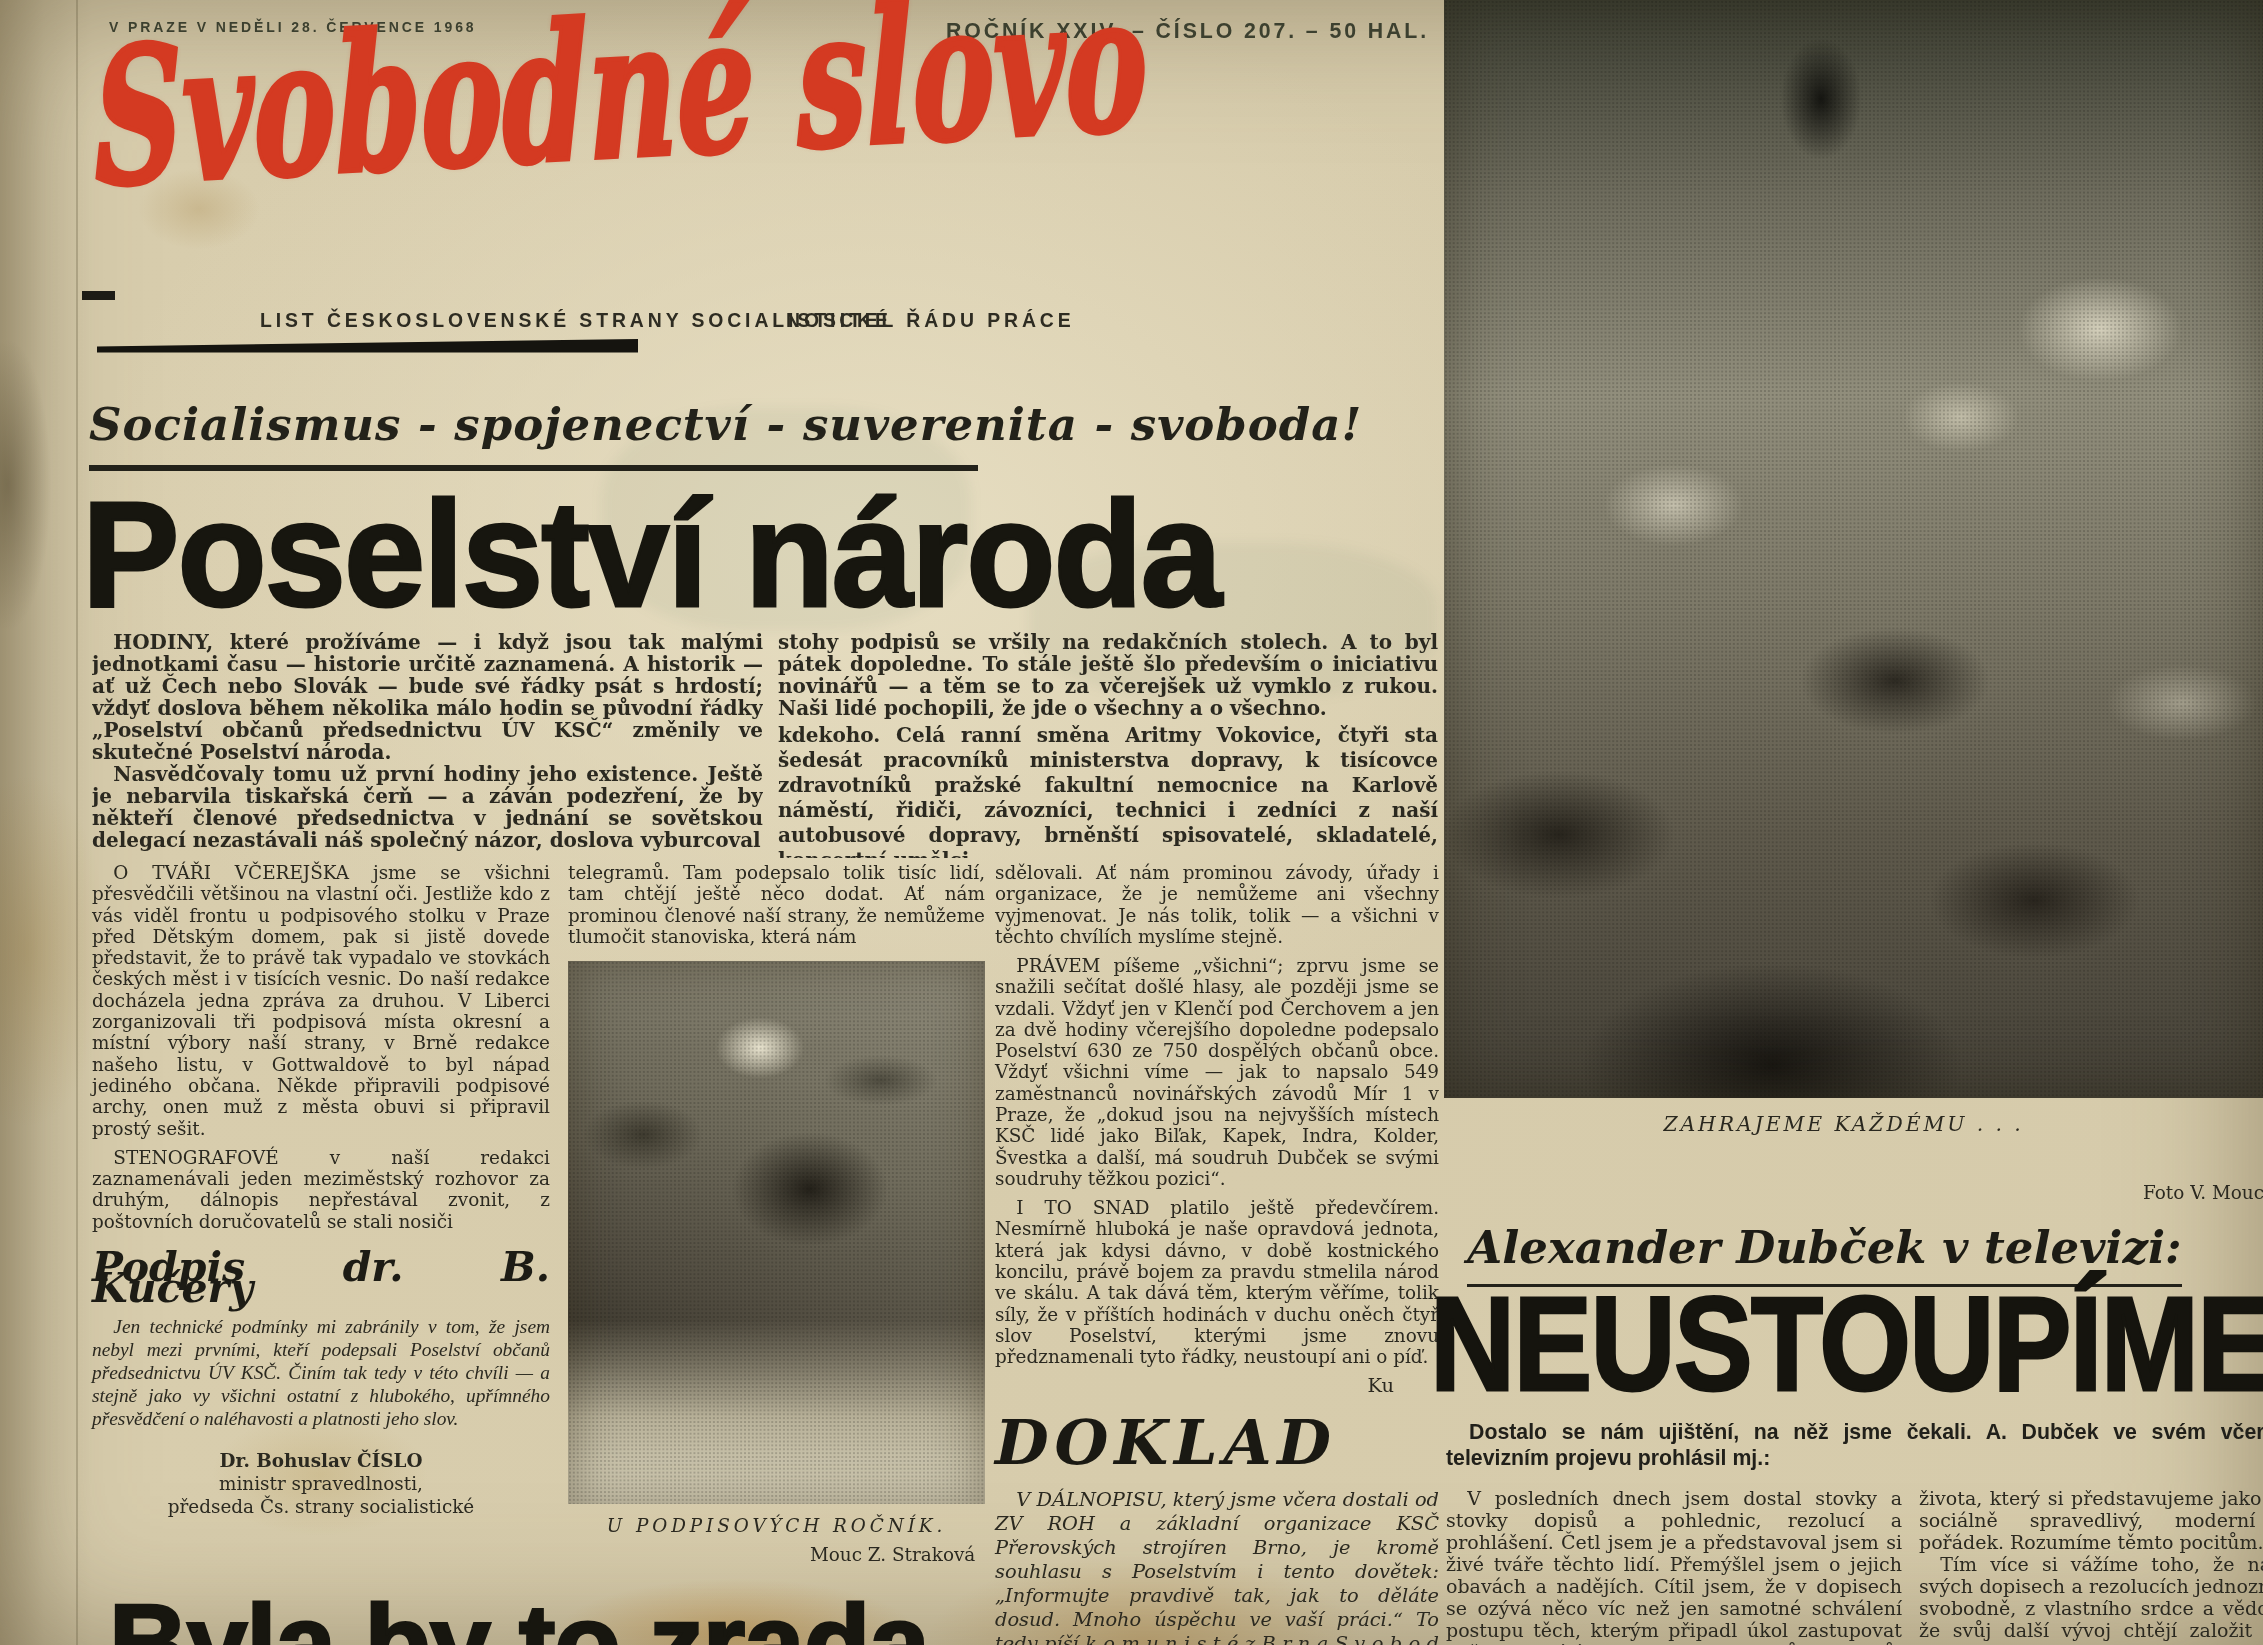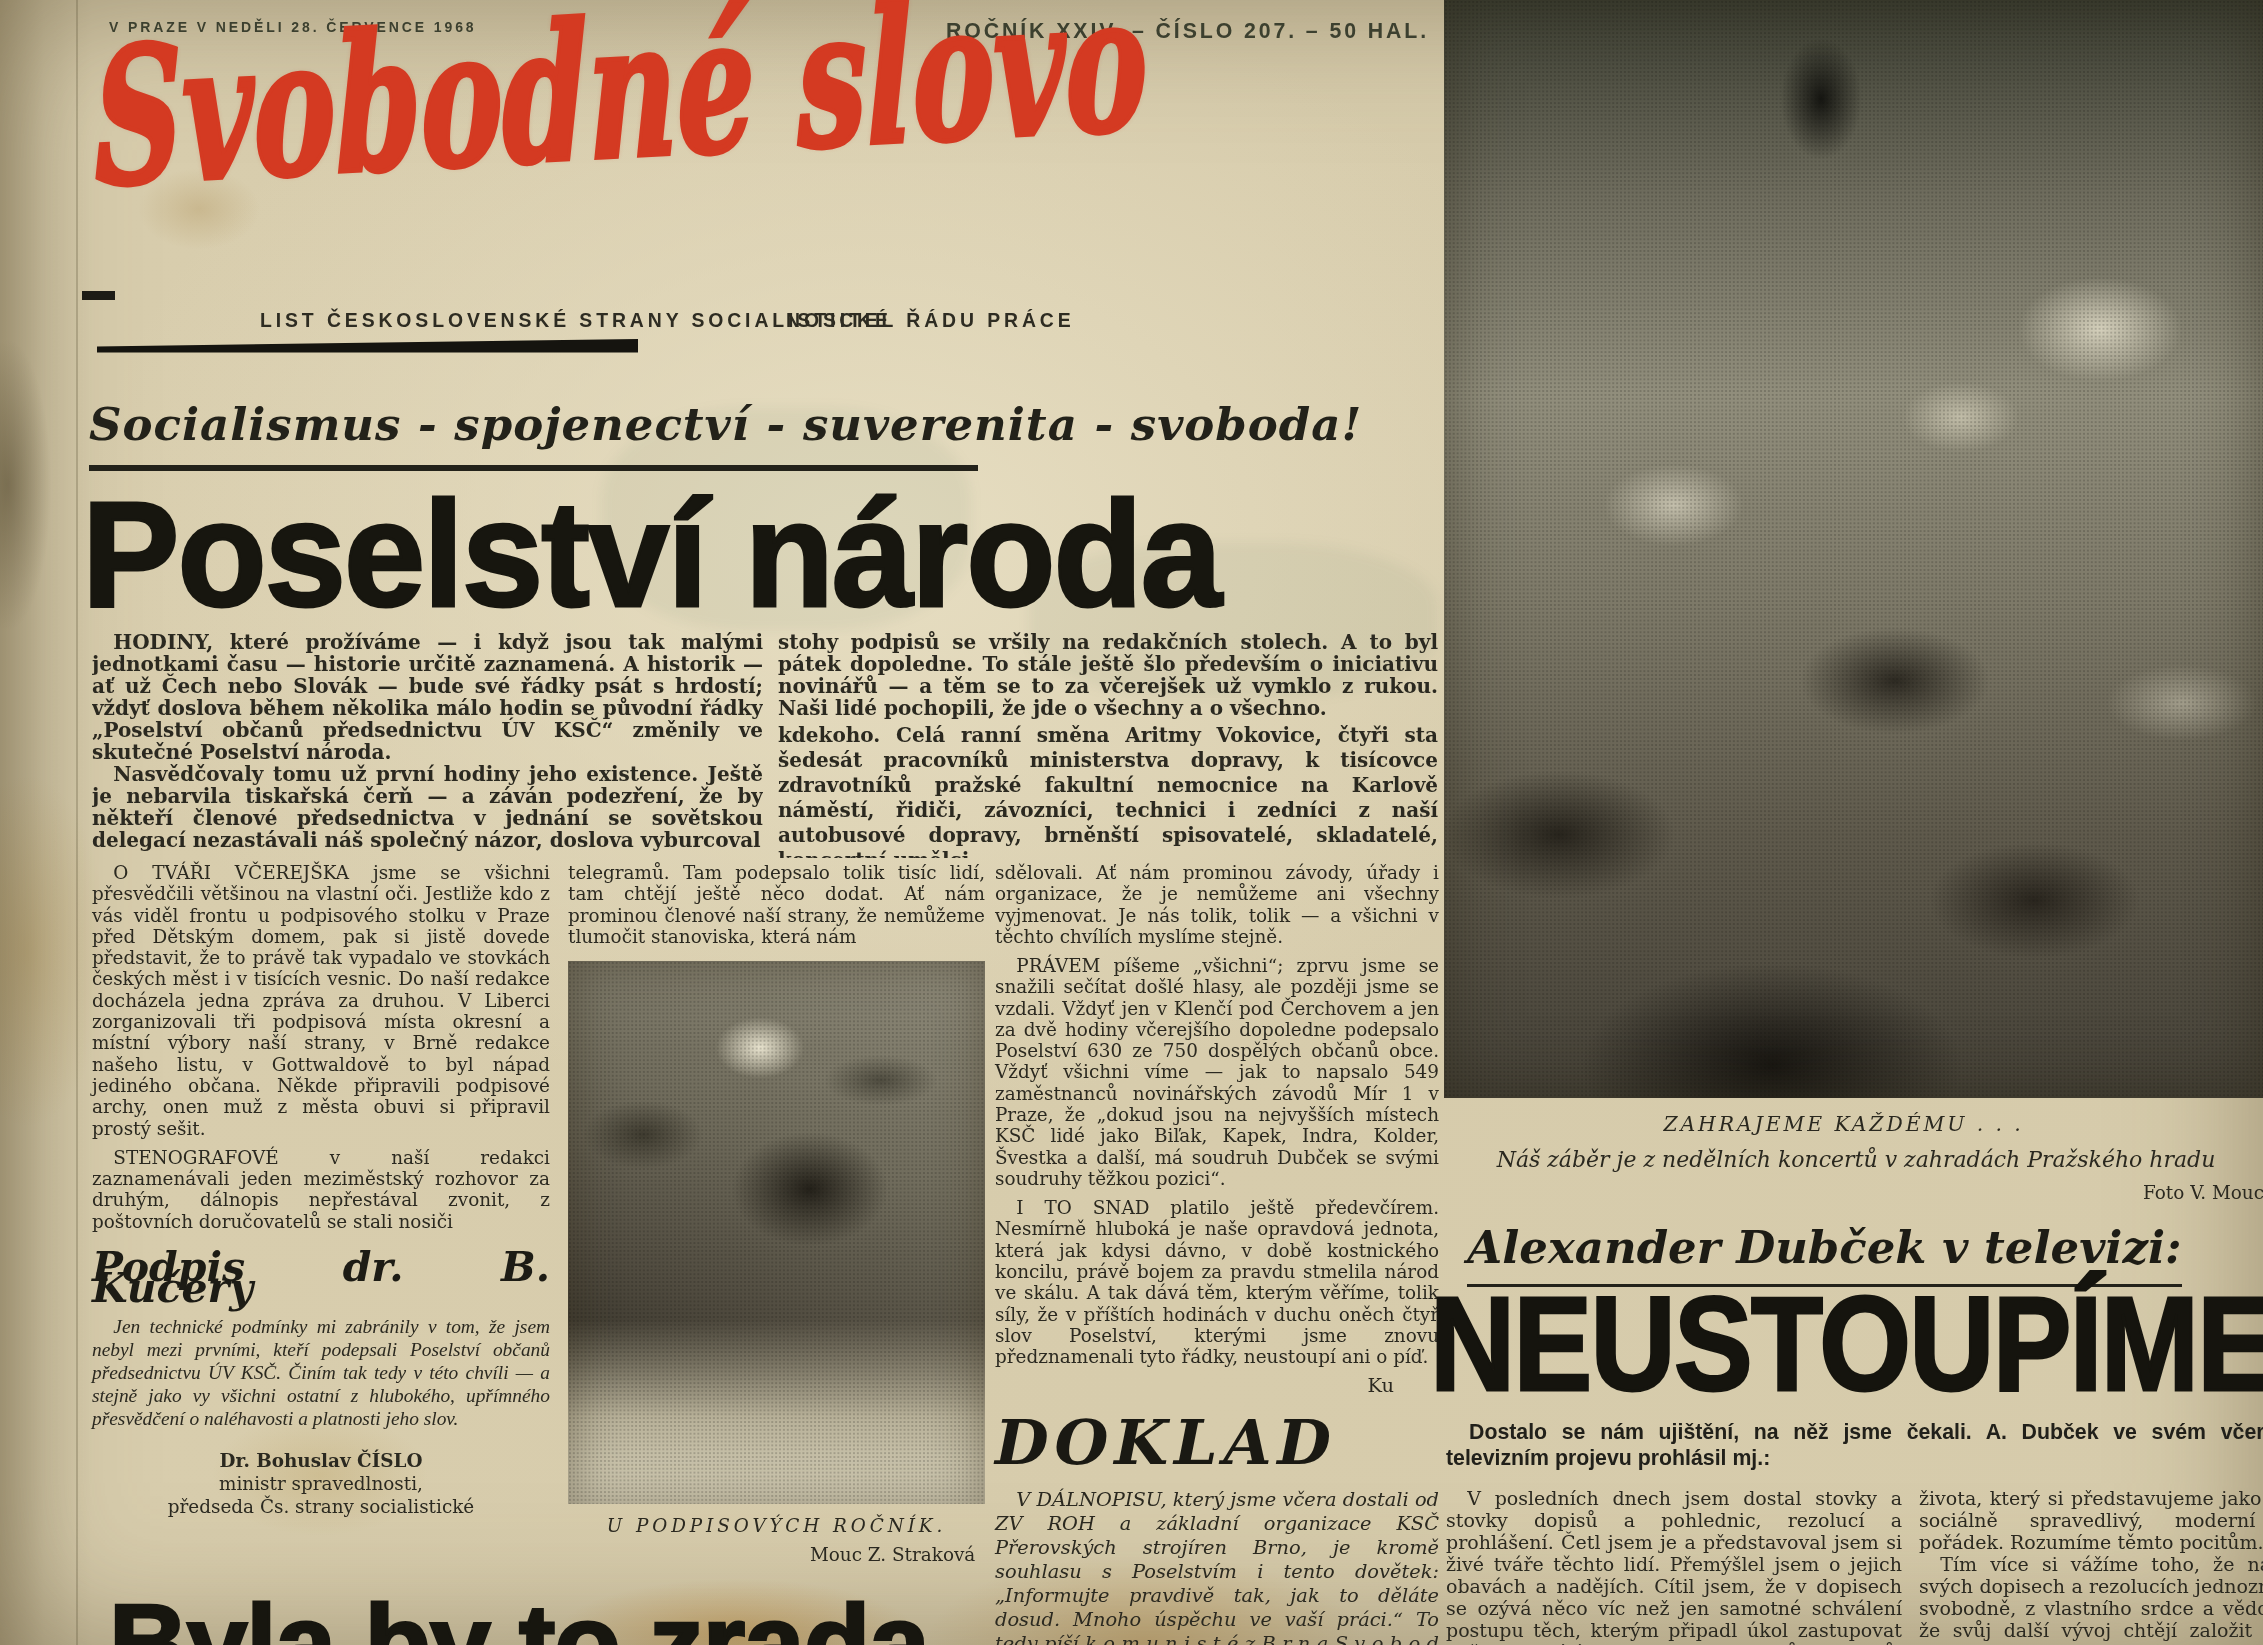--- a/index.html
+++ b/index.html
@@ -125,21 +125,20 @@
 
   <div id="masthead" class="abs">Svobodné slovo</div>
 
   <div id="ink-dash" class="abs"></div>
   <div id="tagline-left" class="abs smallcaps">LIST ČESKOSLOVENSKÉ STRANY SOCIALISTICKÉ</div>
   <div id="tagline-right" class="abs smallcaps">NOSITEL ŘÁDU PRÁCE</div>
   <div id="ink-bar" class="abs"></div>
 
   <div id="photo1" class="abs halftone"></div>
   <div id="photo1-caption-title" class="abs">ZAHRAJEME KAŽDÉMU . . .</div>
-  <div id="photo1-caption-line" class="abs">Náš záběr je z nedělních koncertů v zahradách Pražského hradu</div>
   <div id="photo1-credit" class="abs">Foto V. Mouc</div>
 
   <div id="slogan" class="abs">Socialismus - spojenectví - suverenita - svoboda!</div>
   <div id="headline" class="abs">Poselství národa</div>
 
   <div id="intro-left" class="abs introcol">
     <p class="ind">HODINY, které prožíváme — i když jsou tak malými jednotkami času — historie určitě zaznamená. A historik — ať už Čech nebo Slovák — bude své řádky psát s hrdostí; vždyť doslova během několika málo hodin se původní řádky „Poselství občanů předsednictvu ÚV KSČ“ změnily ve skutečné Poselství národa.</p>
     <p class="ind">Nasvědčovaly tomu už první hodiny jeho existence. Ještě je nebarvila tiskařská čerň — a záván podezření, že by někteří členové předsednictva v jednání se sovětskou delegací nezastávali náš společný názor, doslova vyburcoval</p>
   </div>
   <div id="intro-right" class="abs introcol">

